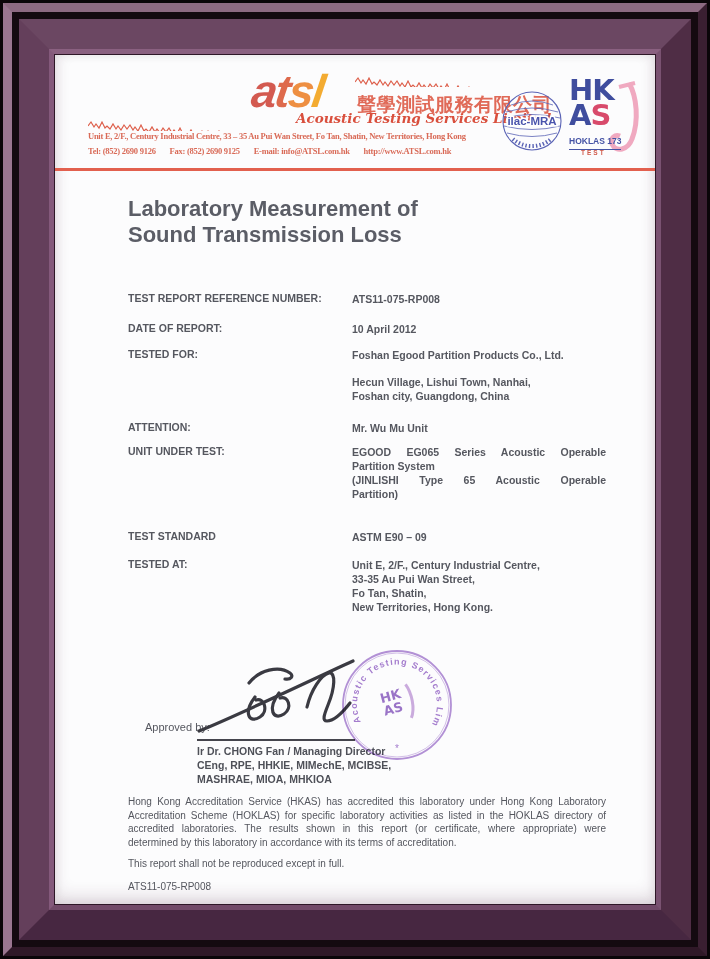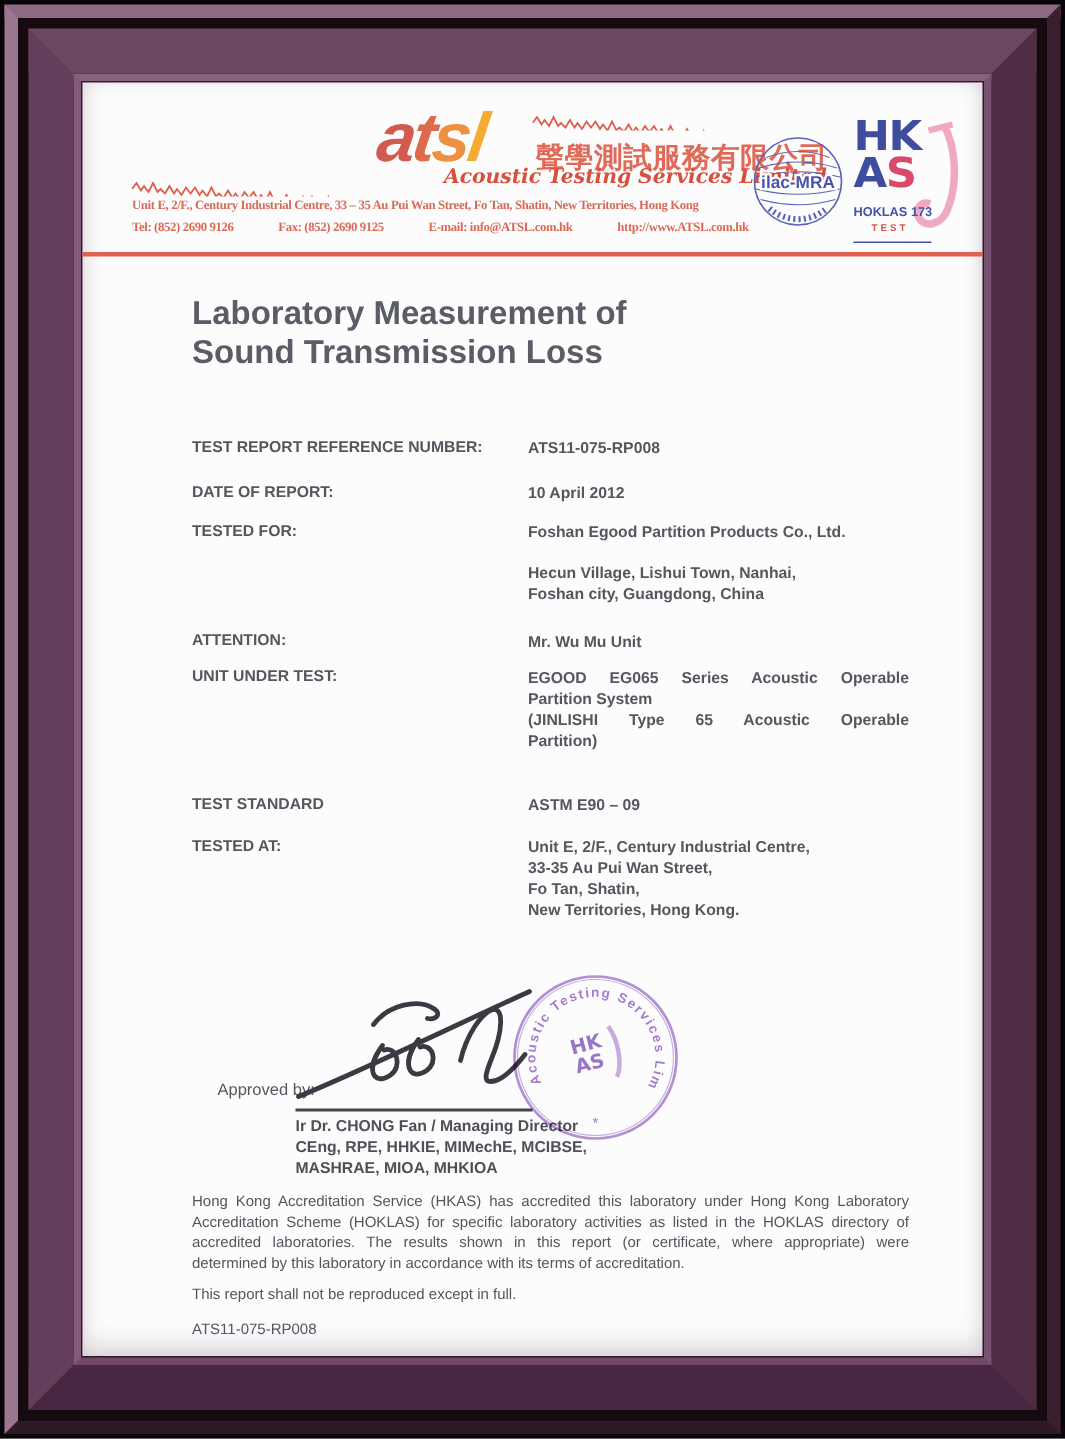--- a/index.html
+++ b/index.html
@@ -31,33 +31,33 @@
   .atsl .l-s{color:#ee8f42;}
   .atsl .l-l{color:#f3ab31;}
   .company-cn{position:absolute;left:302px;top:37px;font-size:19px;font-weight:bold;
     color:#e06a58;letter-spacing:.5px;white-space:nowrap;}
   .company-en{position:absolute;left:241px;top:55px;font-family:"DejaVu Serif",serif;
     font-style:italic;font-weight:bold;font-size:13.5px;color:#d94f3d;white-space:nowrap;}
   .addr-line{position:absolute;left:33px;font-family:"Liberation Serif",serif;font-weight:bold;
     font-size:8.5px;letter-spacing:-.25px;color:#d96a57;white-space:nowrap;}
   .addr1{top:76px;}
   .addr2{top:91px;}
-  .addr2 span{margin-right:28px;}
+  .addr2 span{margin-right:12px;}
   .red-rule{position:absolute;left:0;top:113px;width:100%;height:3px;background:#e2604e;}
 
   
   .ilac{position:absolute;left:446px;top:35px;}
   
   .hkas{position:absolute;left:514px;top:24px;width:72px;}
   .hkas .row{font-family:"DejaVu Sans",sans-serif;font-weight:bold;font-size:29px;line-height:25px;
     letter-spacing:-1px;color:#3f4d9e;transform:scaleY(.95);transform-origin:top left;}
   .hkas .s-red{color:#d84a6b;}
   .hkas-swoosh{position:absolute;left:26px;top:2px;}
   .hoklas{position:absolute;left:0;top:57px;font-size:8.5px;font-weight:bold;color:#4553a5;
-    border-bottom:1.5px solid #4553a5;padding-bottom:15px;white-space:nowrap;}
+    border-bottom:1.5px solid #4553a5;padding-bottom:3px;white-space:nowrap;}
   .hkas-test{position:absolute;left:12px;top:70px;font-size:6.5px;font-weight:bold;
     letter-spacing:2px;color:#d05a4a;}
 
   
   .title{position:absolute;left:73px;top:141px;font-size:22px;line-height:26px;font-weight:bold;color:#5b5d66;}
 
   
   .row-abs{position:absolute;left:73px;width:478px;font-size:10.5px;font-weight:bold;color:#55575f;}
   .lbl{position:absolute;left:0;top:0;white-space:nowrap;}
   .val{position:absolute;left:224px;top:0;width:254px;line-height:14px;}

